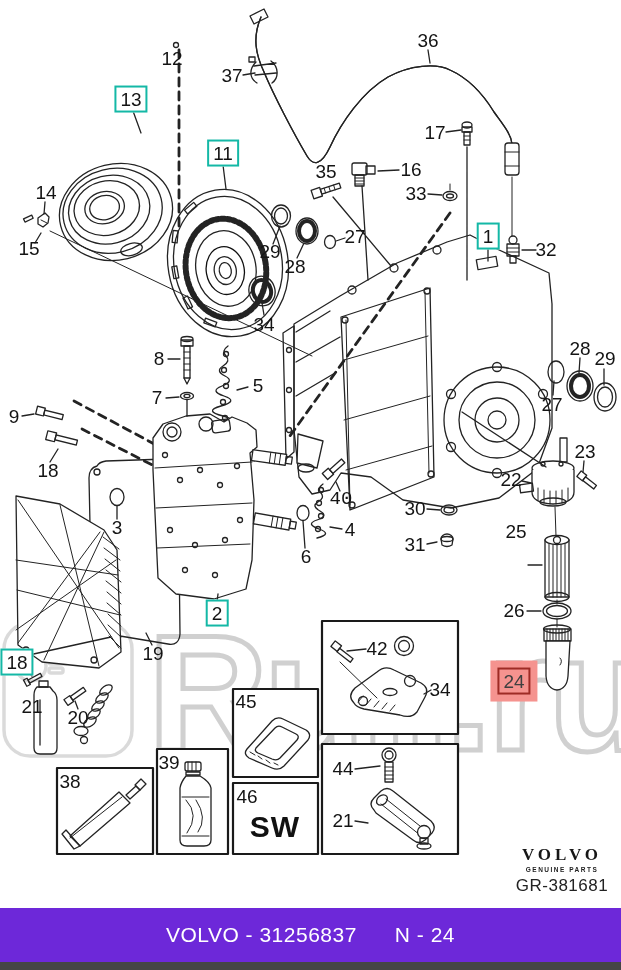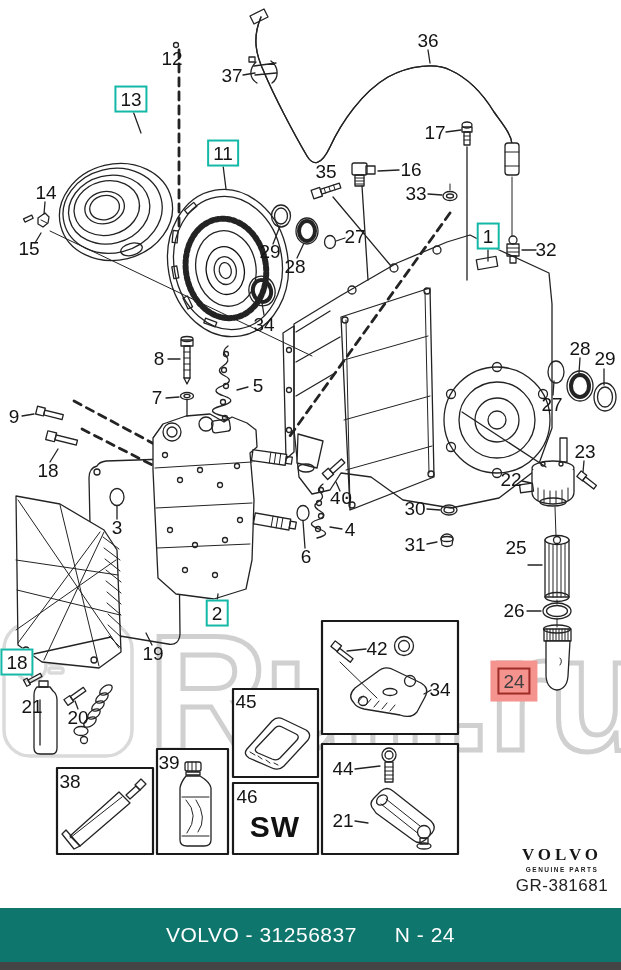--- a/index.html
+++ b/index.html
@@ -451,21 +451,21 @@
       <div class="callout" style="left: 29px; top: 249px;">15</div>
       <div class="callout" style="left: 411px; top: 170px;">16</div>
       <div class="callout" style="left: 435px; top: 133px;">17</div>
       <div class="callout boxed" style="left: 17px; top: 662px;">18</div>
       <div class="callout" style="left: 153px; top: 654px;">19</div>
       <div class="callout" style="left: 78px; top: 718px;">20</div>
       <div class="callout" style="left: 32px; top: 707px;">21</div>
       <div class="callout" style="left: 511px; top: 480px;">22</div>
       <div class="callout" style="left: 585px; top: 452px;">23</div>
       <div class="callout boxed" style="left: 514px; top: 649px; background: rgb(245, 147, 143); border-color: rgb(158, 43, 37); color: #404040; box-shadow: rgb(245, 147, 143) 0px 0px 0px 7px; margin-top: 32px;">24</div>
-      <div class="callout" style="left: 516px; top: 548px;">25</div>
+      <div class="callout" style="left: 516px; top: 532px;">25</div>
       <div class="callout" style="left: 514px; top: 611px;">26</div>
       <div class="callout" style="left: 355px; top: 237px;">27</div>
       <div class="callout" style="left: 295px; top: 267px;">28</div>
       <div class="callout" style="left: 270px; top: 252px;">29</div>
       <div class="callout" style="left: 552px; top: 405px;">27</div>
       <div class="callout" style="left: 580px; top: 349px;">28</div>
       <div class="callout" style="left: 605px; top: 359px;">29</div>
       <div class="callout" style="left: 415px; top: 509px;">30</div>
       <div class="callout" style="left: 415px; top: 545px;">31</div>
       <div class="callout" style="left: 546px; top: 250px;">32</div>
@@ -486,19 +486,19 @@
     </div>
 
   <div id="sw-label">SW</div>
 
   <div id="brand">
     <div class="logo">VOLVO</div>
     <div class="tagline">GENUINE PARTS</div>
     <div class="gr">GR-381681</div>
   </div>
 
-  <div id="footer" style="background: #0f766e;">
+  <div id="footer" style="background: #6d28d9;">
     <span>VOLVO - 31256837</span>
     <span>N - 24</span>
   </div>
   <div id="footer-strip" style="background: rgb(69, 69, 69);"></div>
 
 </div>
 
 </body></html>

